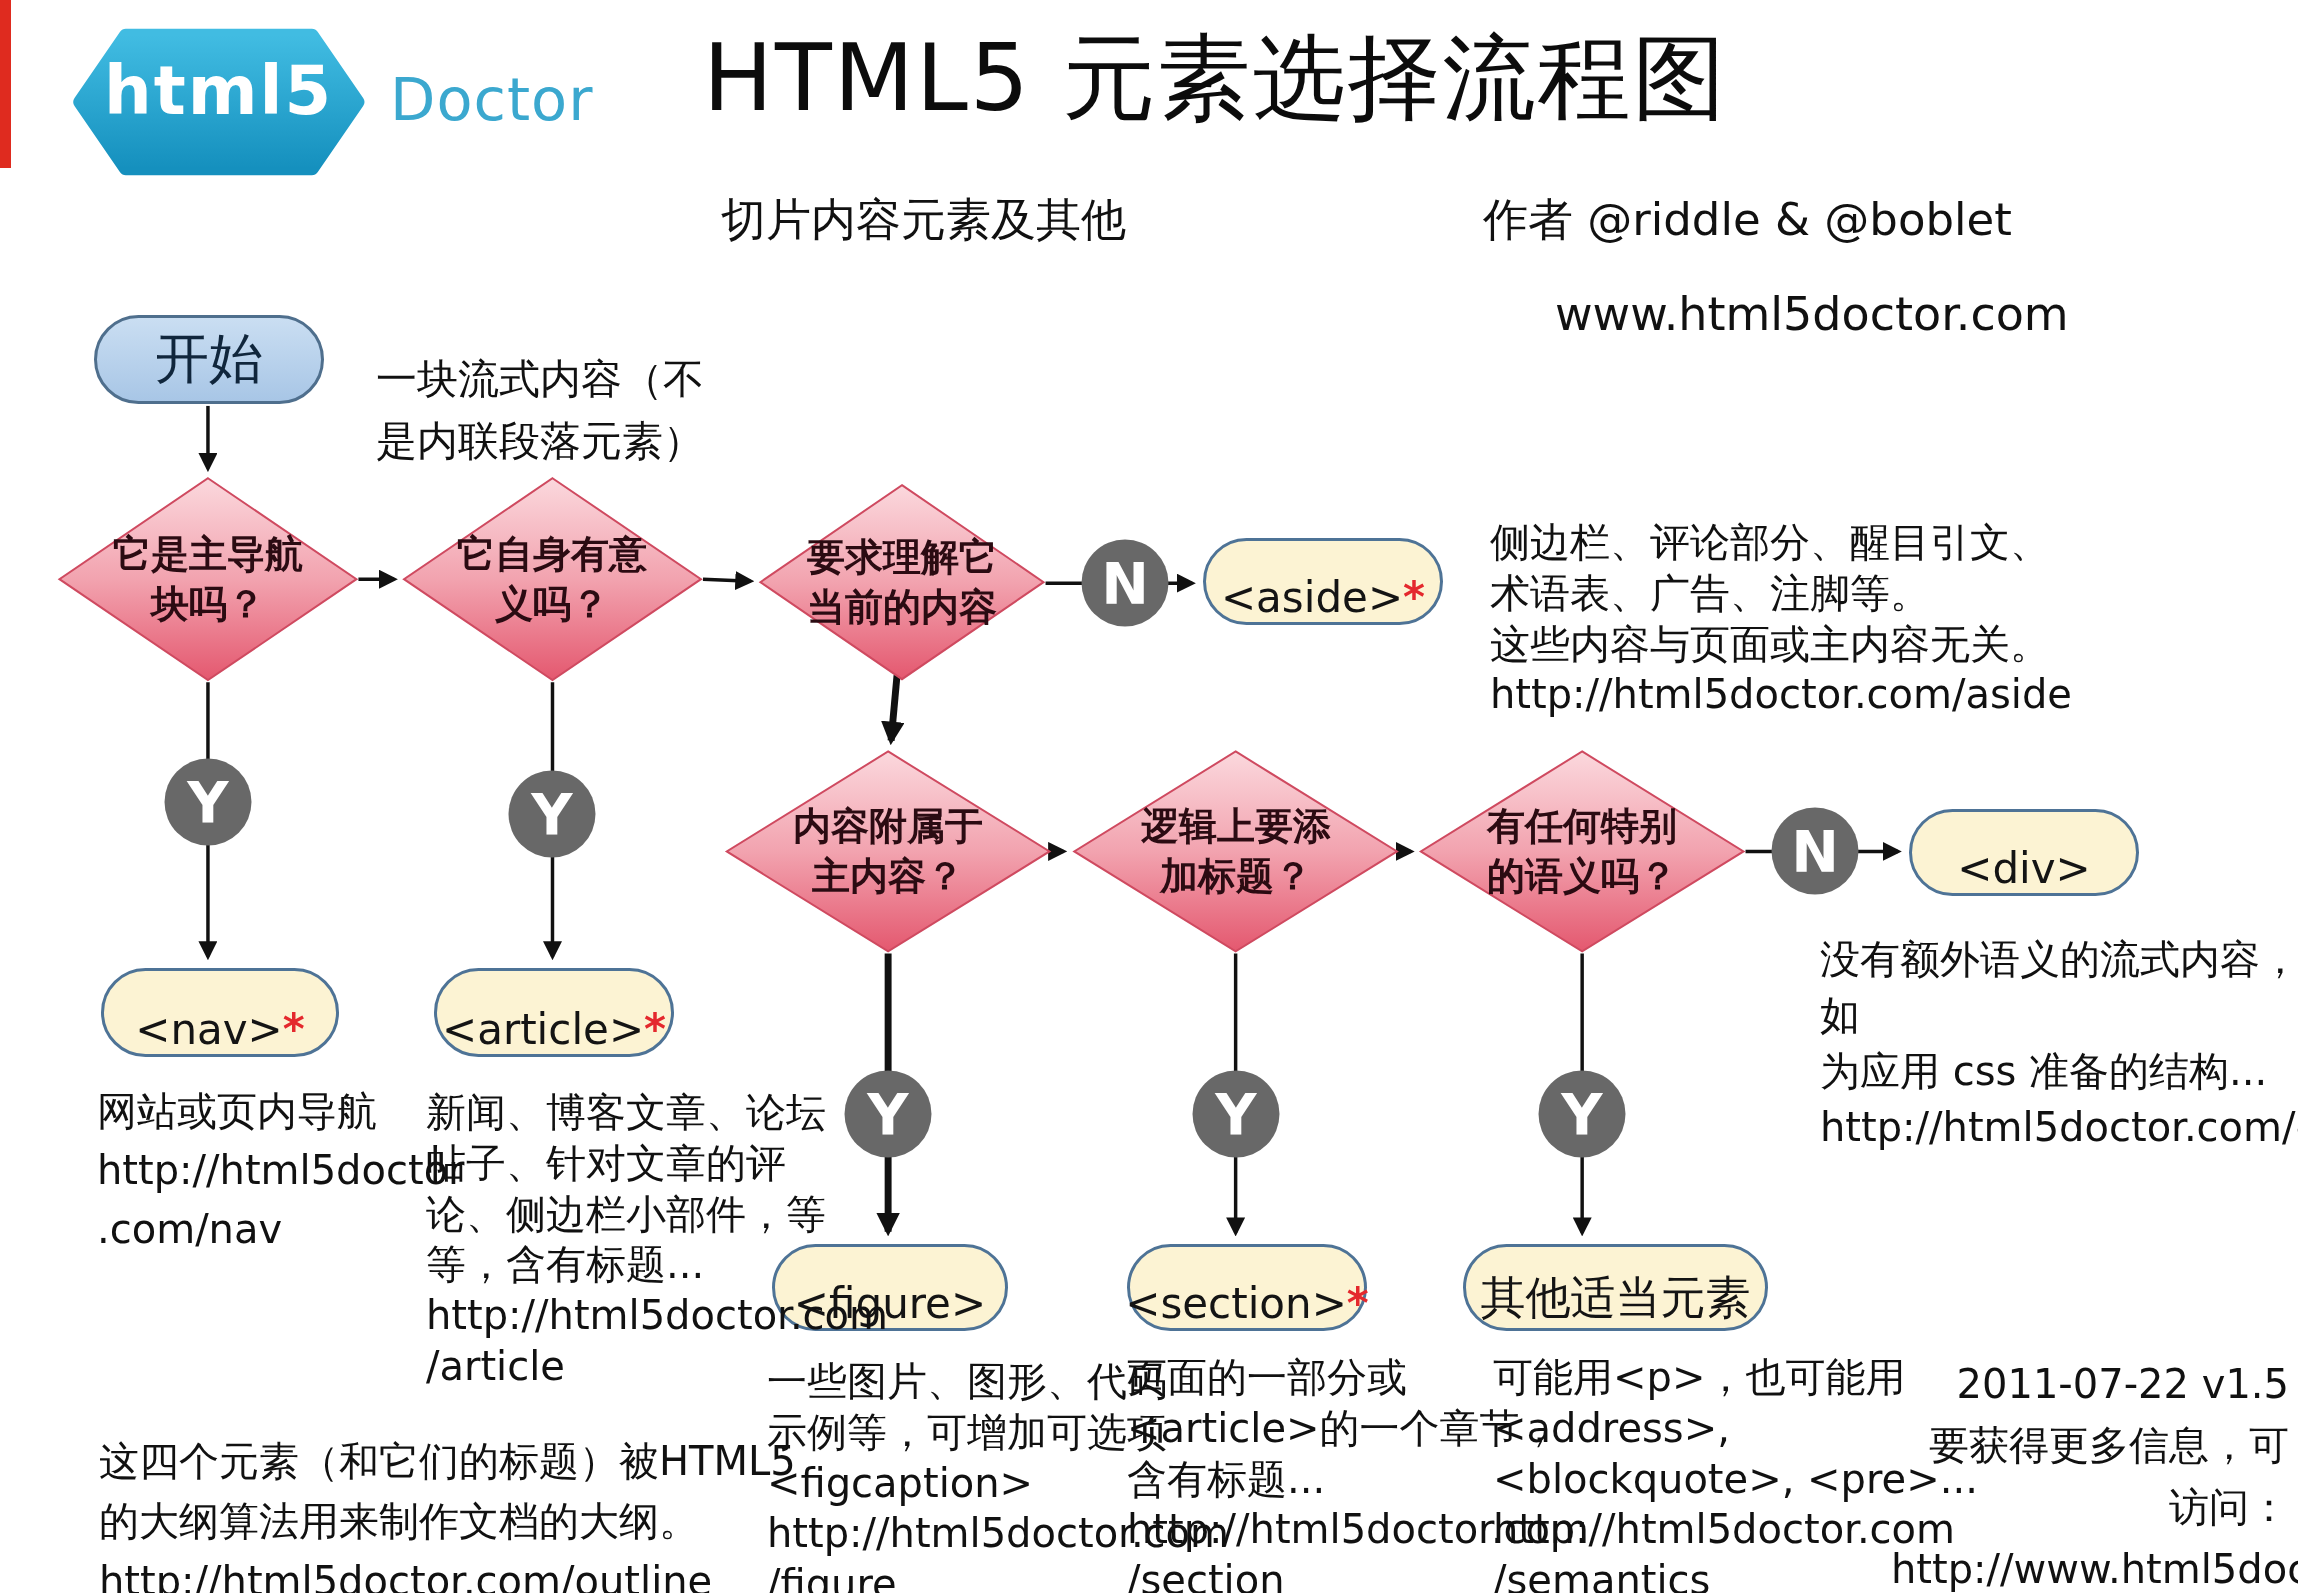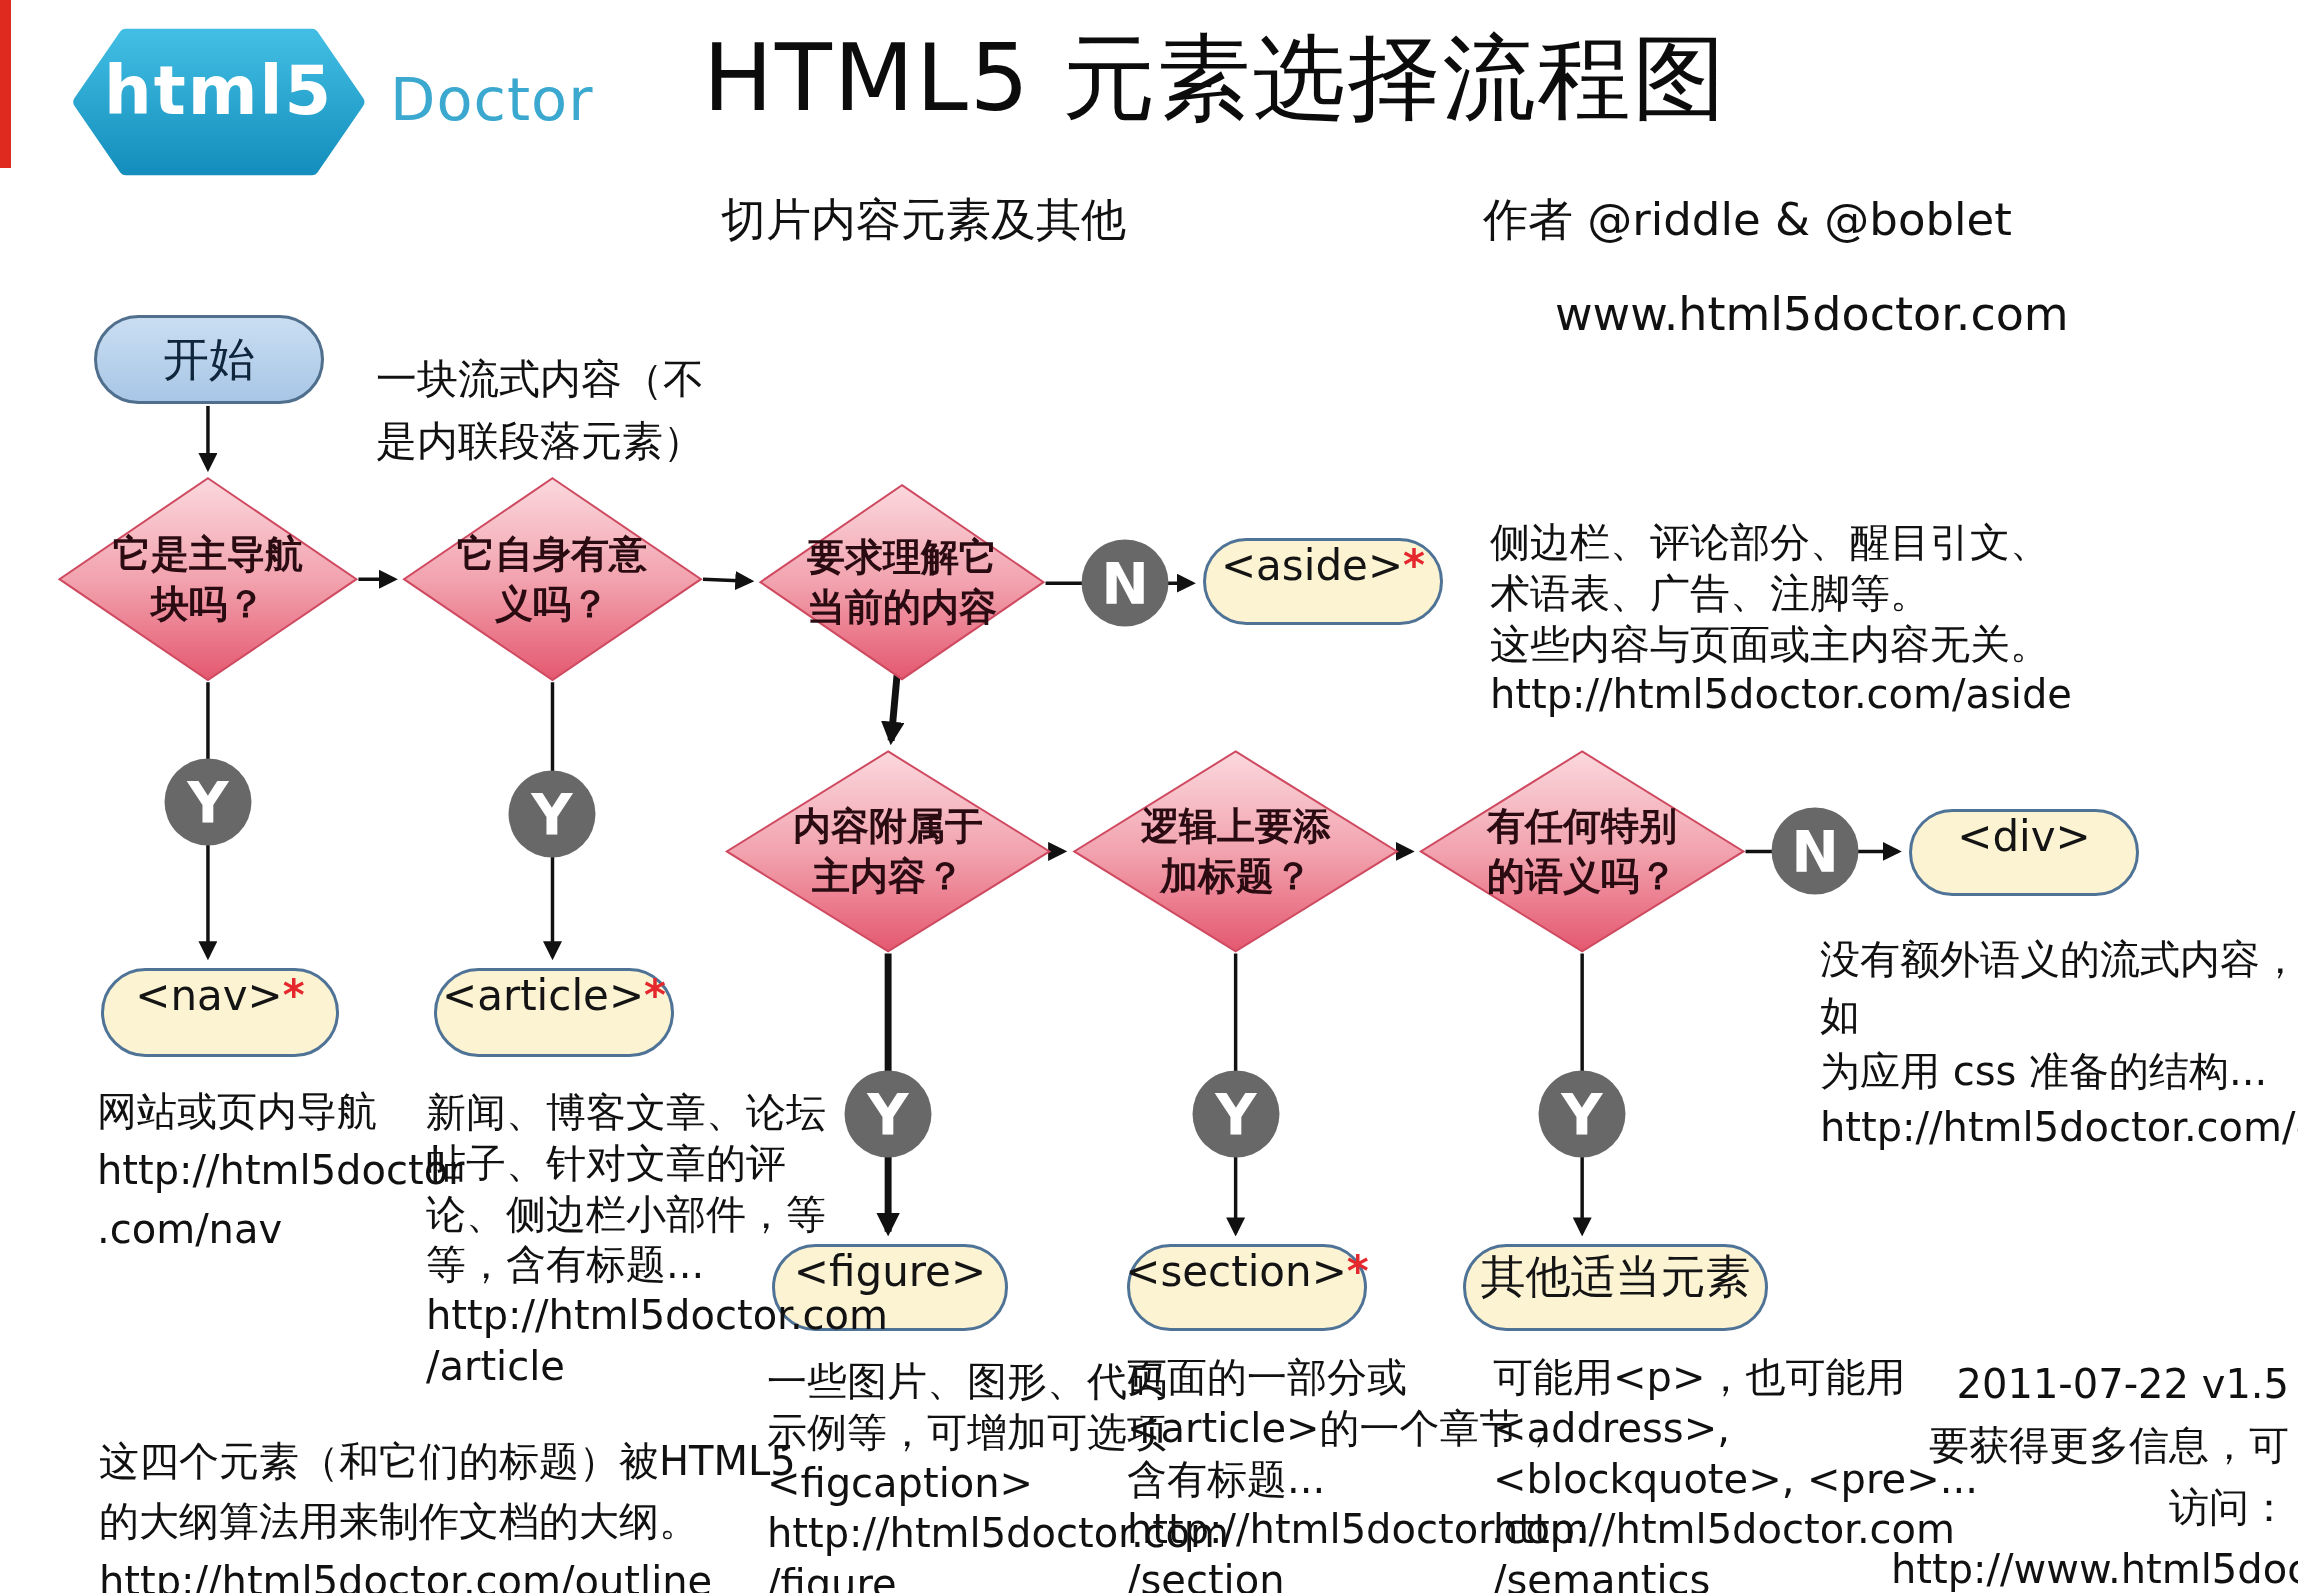--- a/index.html
+++ b/index.html
@@ -21,37 +21,37 @@
   .logo-word { position:absolute; left:390px; top:65px; font-size:59px; color:#3ba8cf; letter-spacing:1px; }
   .page-title { position:absolute; left:703px; top:16px; font-size:93px; font-weight:500; color:#0c0c0c; letter-spacing:2px; }
   .subtitle { position:absolute; left:721px; top:190px; font-size:45px; }
   .author   { position:absolute; left:1483px; top:190px; font-size:45px; }
   .website  { position:absolute; left:1507px; top:287px; font-size:46px;margin-left:48px; }
 
   
   .start {
     position:absolute; display:flex; align-items:center; justify-content:center;
     background:linear-gradient(#cadef2,#a8c6e6); border:3px solid #4f6f8d;
-    border-radius:46px; font-size:46px; color:#10263c;
+    border-radius:46px; font-size:54px; color:#10263c;
   }
   .start-note { position:absolute; left:376px; top:309px; font-size:41px; line-height:1.5; white-space:pre-line;margin-top:40px; }
 
   .dlabel {
     position:absolute; transform:translate(-50%,-50%); width:317px;
     text-align:center; white-space:pre-line; font-size:38px; line-height:1.32;
     color:#2b0b12; font-weight:700;
   }
   .yn {
     position:absolute; width:87px; height:87px; transform:translate(-50%,-50%);
     border-radius:50%; background:#686868; color:#fff;
     display:flex; align-items:center; justify-content:center;
     font-size:57px; font-weight:bold;
   }
   .enode {
-    position:absolute; display:flex; align-items:flex-start; justify-content:center;
+    position:absolute; display:flex; align-items:flex-end; justify-content:center;
     background:#fcf3d3; border:3px solid #4e7396; border-radius:46px;
     font-size:42px; font-weight:500; color:#141414; white-space:nowrap;
   }
   .ast { color:#e4282d; font-weight:bold; }
 
   .note { position:absolute; font-size:40px; line-height:1.27; white-space:pre-line; }
   .note-loose { line-height:1.47; }
   .footer-right { text-align:right; }
 </style>
 </head>

